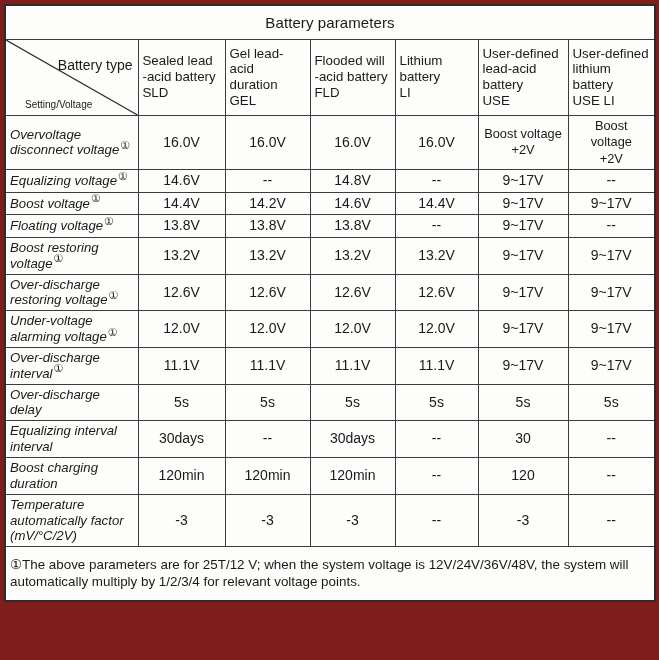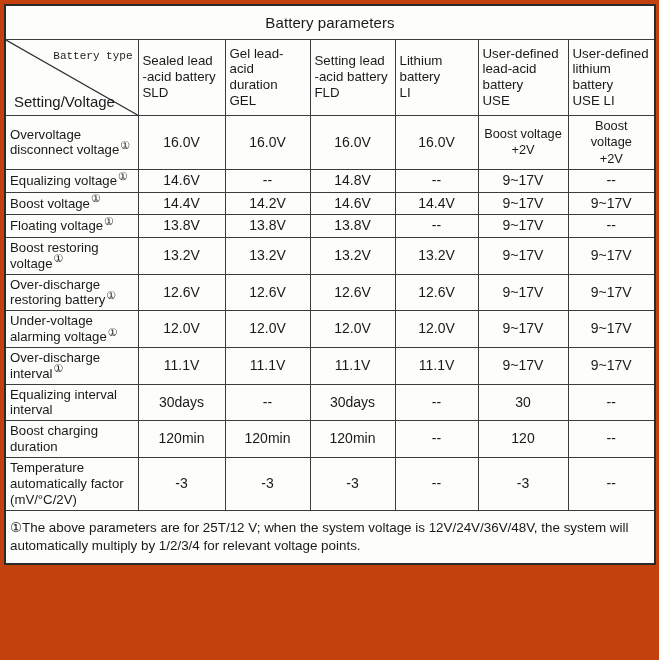--- a/index.html
+++ b/index.html
@@ -12,21 +12,21 @@
     height: 660px;
     overflow: hidden;
     font-family: "Liberation Sans", sans-serif;
     color: #1a1a1a;
     -webkit-font-smoothing: antialiased;
   }
   .sheet {
     width: 659px;
     height: 660px;
     box-sizing: border-box;
-    background: #c2410c;
+    background: #7f1d1d;
     padding: 4px 5px 4px 4px;
   }
   table.params {
     width: 650px;
     border-collapse: collapse;
     table-layout: fixed;
     background: #fdfdfb;
     border: 2px solid #2b2b2b;
   }
   table.params td {
@@ -52,32 +52,31 @@
   }
   .corner-cell .diag {
     position: absolute;
     inset: 0;
     width: 100%;
     height: 100%;
     display: block;
   }
   .corner-top {
     position: absolute;
-    top: 10px;
+    top: 17px;
     right: 5px;
-    font-size: 11px;
+    font-size: 14px;
     line-height: 1.15;
     white-space: nowrap;
-    font-family: Liberation Mono, monospace;
   }
   .corner-bottom {
     position: absolute;
     bottom: 4px;
-    left: 8px;
-    font-size: 15px;
+    left: 19px;
+    font-size: 10px;
     line-height: 1.15;
     white-space: nowrap;
   }
   
   .colhead {
     font-size: 13.3px;
     line-height: 1.18;
     text-align: left;
     vertical-align: top;
     padding: 5px 3px 4px 5px;
@@ -85,21 +84,21 @@
   }
   .colhead span { display: block; }
   
   .rowlabel {
     font-size: 13.2px;
     line-height: 1.2;
     text-align: left;
     padding: 3px 2px 3px 5px;
     vertical-align: middle;
   }
-  .rowlabel .lbl { display: inline; }
+  .rowlabel .lbl { display: inline; font-style: italic; }
   .rowlabel sup.mark {
     font-size: 11px;
     vertical-align: super;
     line-height: 0;
     padding-left: 1px;
   }
   
   .val {
     text-align: center;
     font-size: 14px;
@@ -146,21 +145,21 @@
           <td class="colhead">
             <span>Sealed lead</span>
             <span>-acid battery</span>
             <span>SLD</span>
           </td>
           <td class="colhead">
             <span>Gel lead-acid</span>
             <span>duration GEL</span>
           </td>
           <td class="colhead">
-            <span>Setting lead</span>
+            <span>Flooded will</span>
             <span>-acid battery</span>
             <span>FLD</span>
           </td>
           <td class="colhead">
             <span>Lithium</span>
             <span>battery</span>
             <span>LI</span>
           </td>
           <td class="colhead">
             <span>User-defined</span>
@@ -215,21 +214,21 @@
         <tr>
           <td class="rowlabel"><span class="lbl">Boost restoring voltage</span><sup class="mark">①</sup></td>
           <td class="val">13.2V</td>
           <td class="val">13.2V</td>
           <td class="val">13.2V</td>
           <td class="val">13.2V</td>
           <td class="val">9~17V</td>
           <td class="val">9~17V</td>
         </tr>
         <tr>
-          <td class="rowlabel"><span class="lbl">Over-discharge restoring battery</span><sup class="mark">①</sup></td>
+          <td class="rowlabel"><span class="lbl">Over-discharge restoring voltage</span><sup class="mark">①</sup></td>
           <td class="val">12.6V</td>
           <td class="val">12.6V</td>
           <td class="val">12.6V</td>
           <td class="val">12.6V</td>
           <td class="val">9~17V</td>
           <td class="val">9~17V</td>
         </tr>
         <tr>
           <td class="rowlabel"><span class="lbl">Under-voltage alarming voltage</span><sup class="mark">①</sup></td>
           <td class="val">12.0V</td>
@@ -240,20 +239,29 @@
           <td class="val">9~17V</td>
         </tr>
         <tr>
           <td class="rowlabel"><span class="lbl">Over-discharge interval</span><sup class="mark">①</sup></td>
           <td class="val">11.1V</td>
           <td class="val">11.1V</td>
           <td class="val">11.1V</td>
           <td class="val">11.1V</td>
           <td class="val">9~17V</td>
           <td class="val">9~17V</td>
+        </tr>
+        <tr>
+          <td class="rowlabel"><span class="lbl">Over-discharge delay</span></td>
+          <td class="val">5s</td>
+          <td class="val">5s</td>
+          <td class="val">5s</td>
+          <td class="val">5s</td>
+          <td class="val">5s</td>
+          <td class="val">5s</td>
         </tr>
         <tr>
           <td class="rowlabel"><span class="lbl">Equalizing interval interval</span></td>
           <td class="val">30days</td>
           <td class="val">--</td>
           <td class="val">30days</td>
           <td class="val">--</td>
           <td class="val">30</td>
           <td class="val">--</td>
         </tr>

